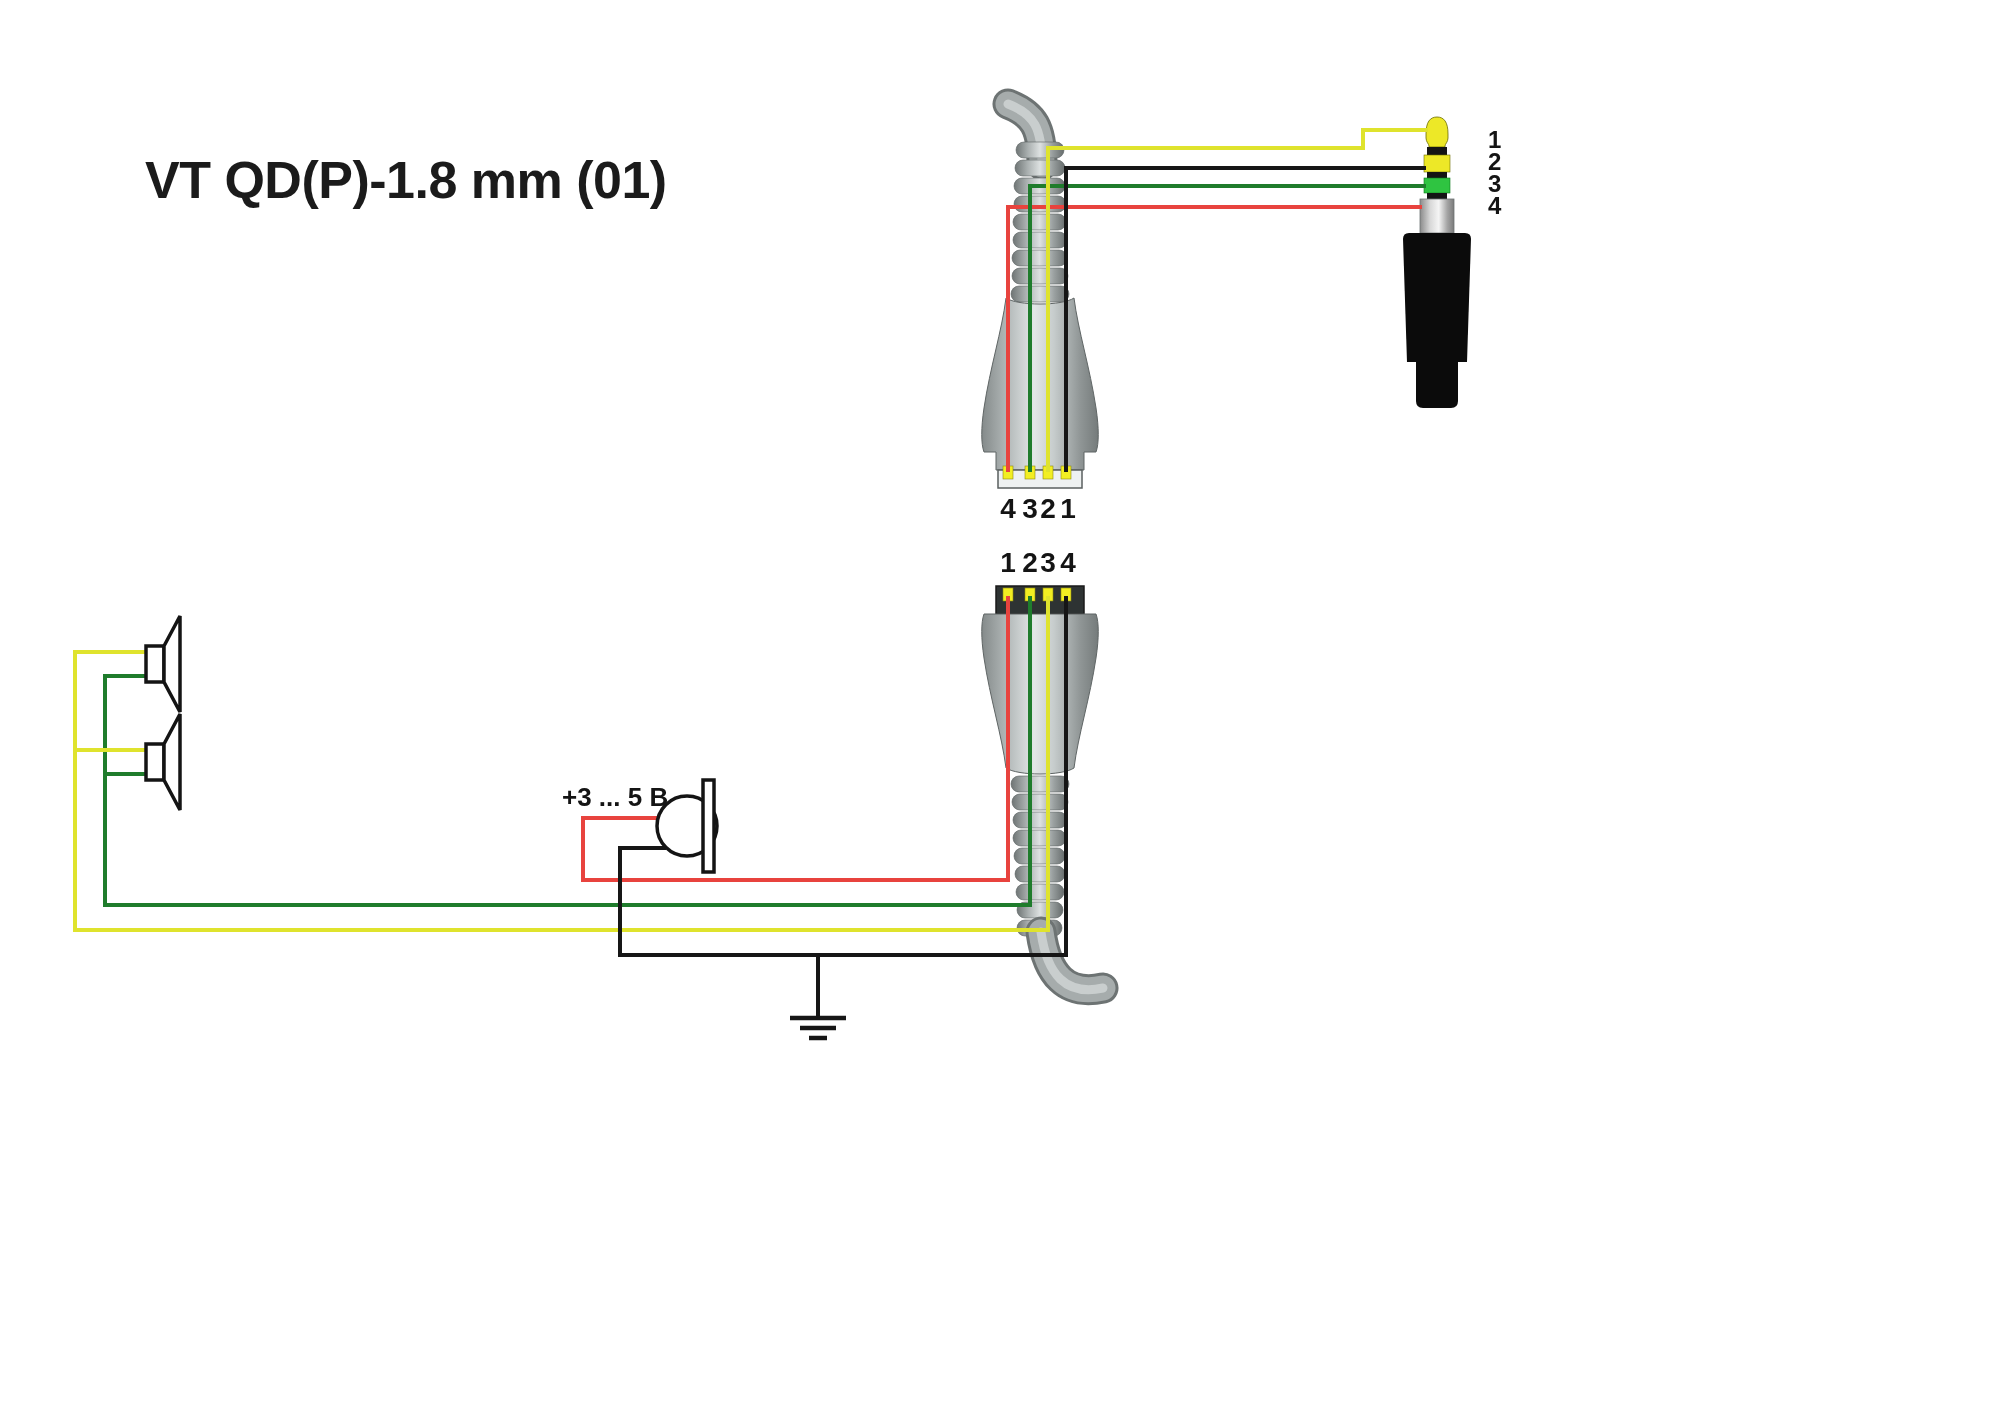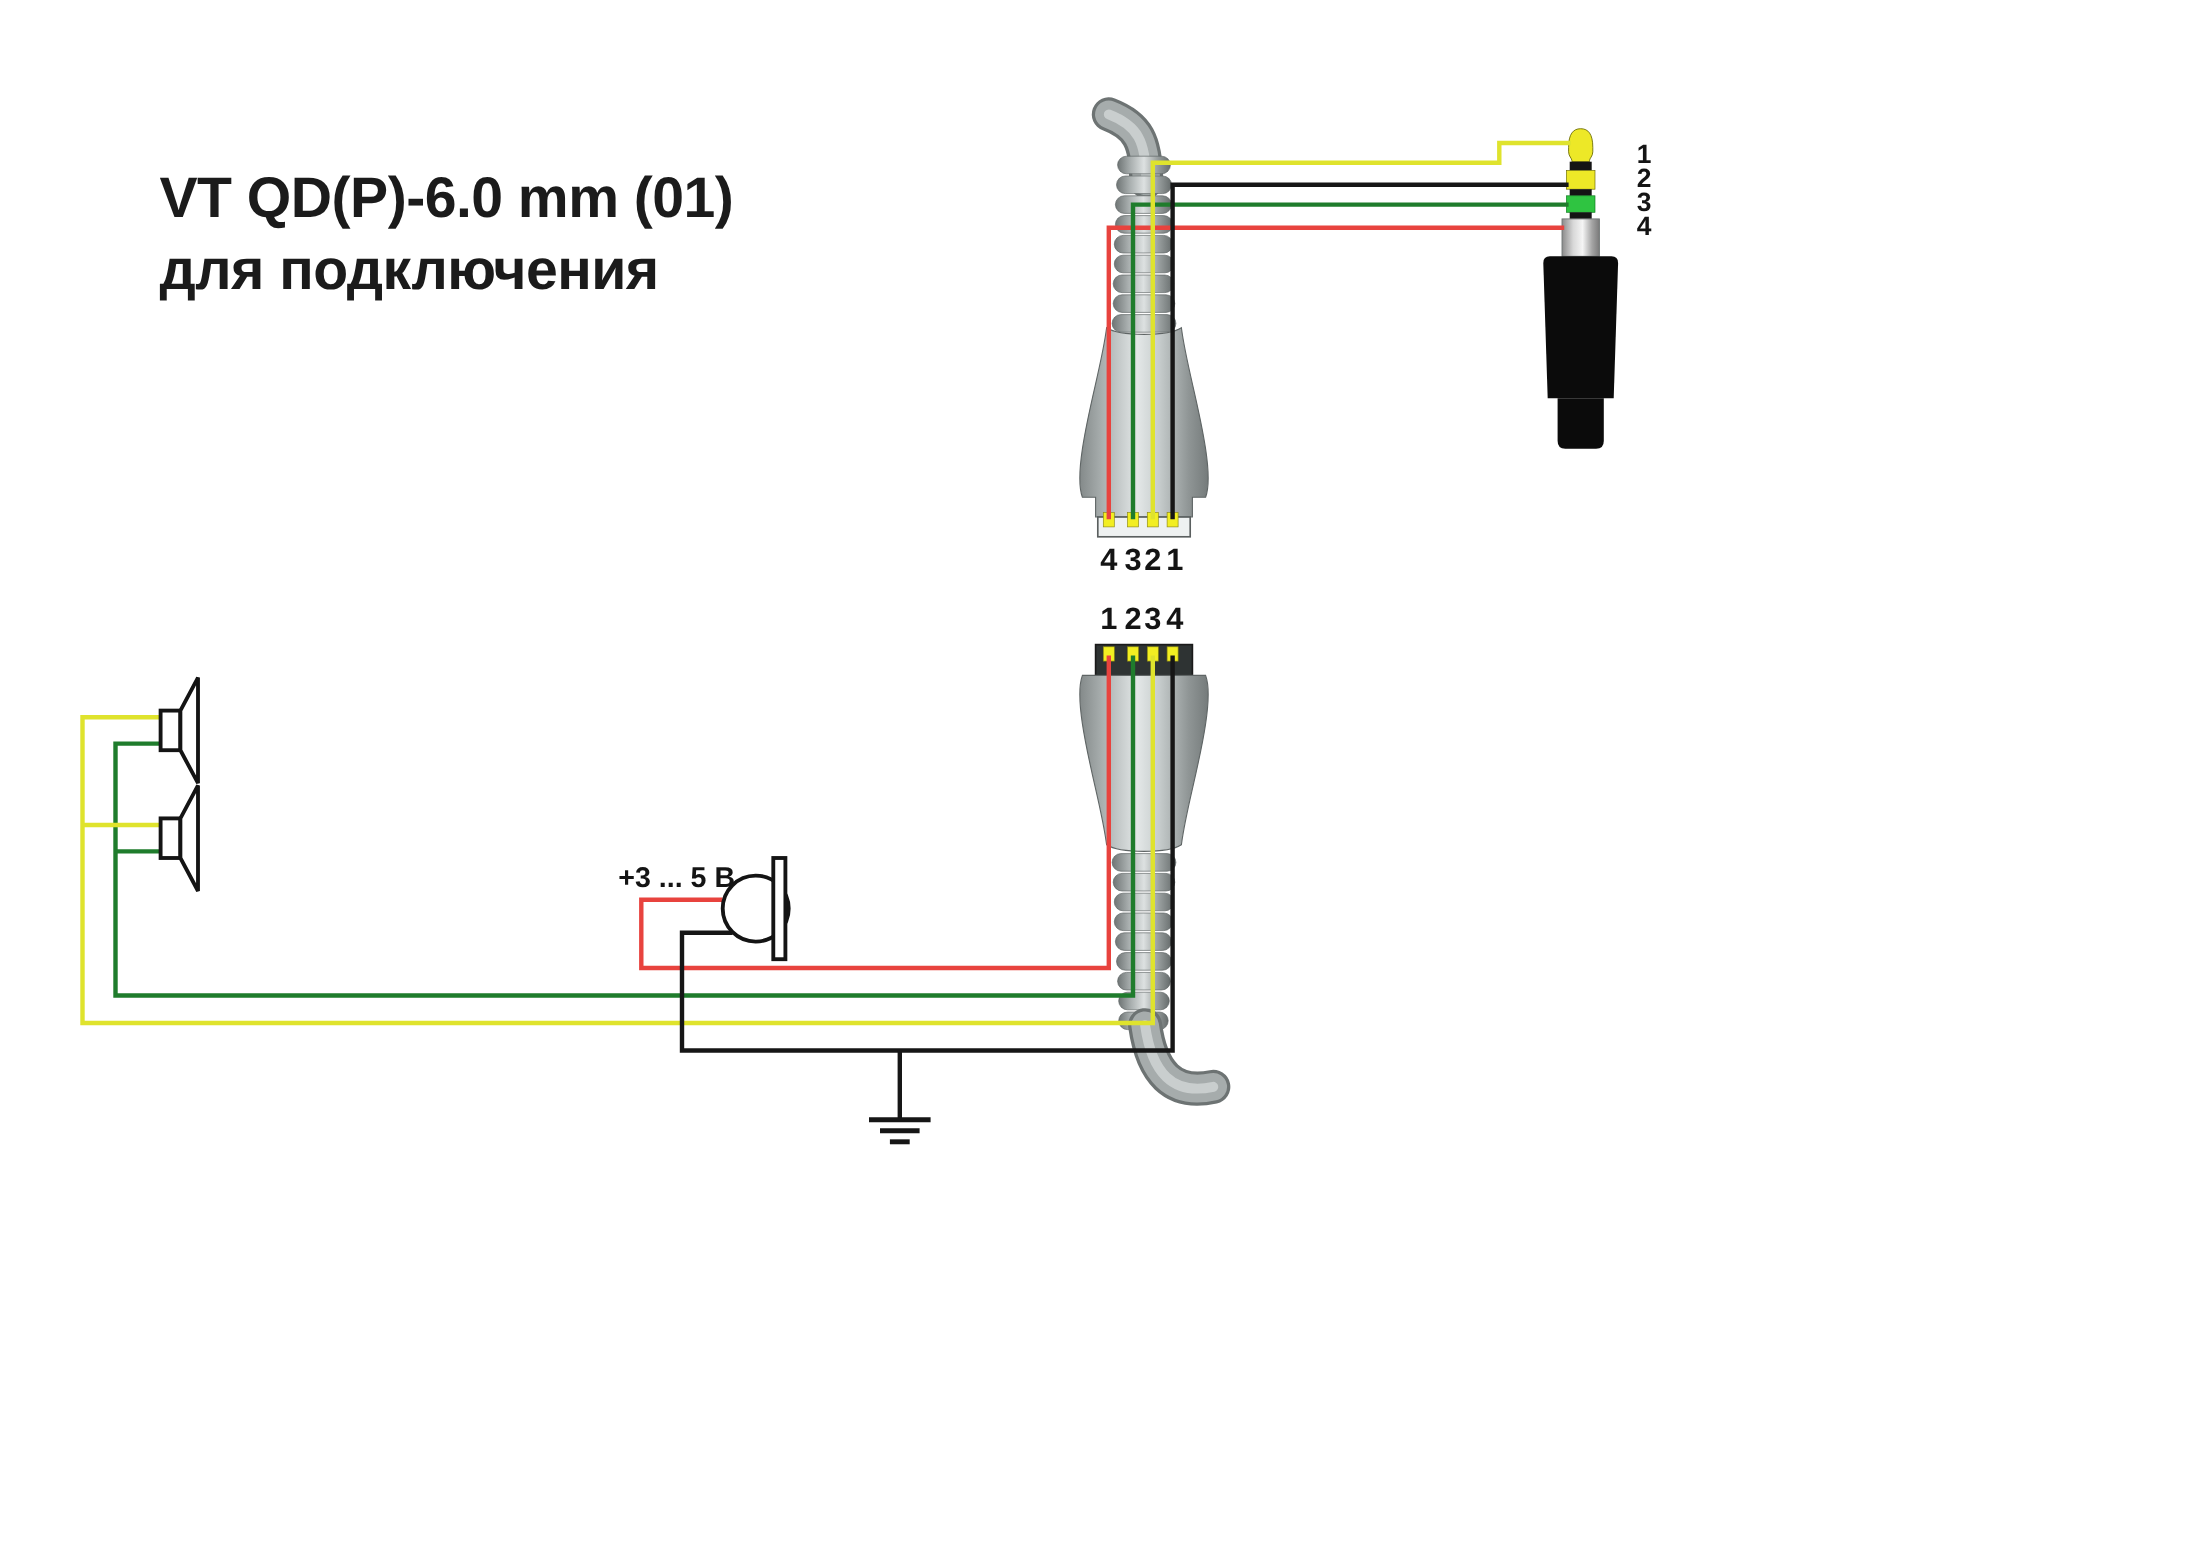--- a/index.html
+++ b/index.html
@@ -207,17 +207,16 @@
       <text class="plug-digit" x="1488" y="148">1</text>
       <text class="plug-digit" x="1488" y="170">2</text>
       <text class="plug-digit" x="1488" y="192">3</text>
       <text class="plug-digit" x="1488" y="214">4</text>
 
       <text class="mic-label" x="562" y="806">+3 ... 5 В</text>
     </g>
   </svg>
 
   <div class="title">
-    <span class="title-line">VT QD(P)-6.0 mm (01)</span>
-    <span class="title-line">для подключения</span>
+    <span class="title-line">VT QD(P)-1.8 mm (01)</span>
   </div>
 
 </div>
 
 </body></html>

